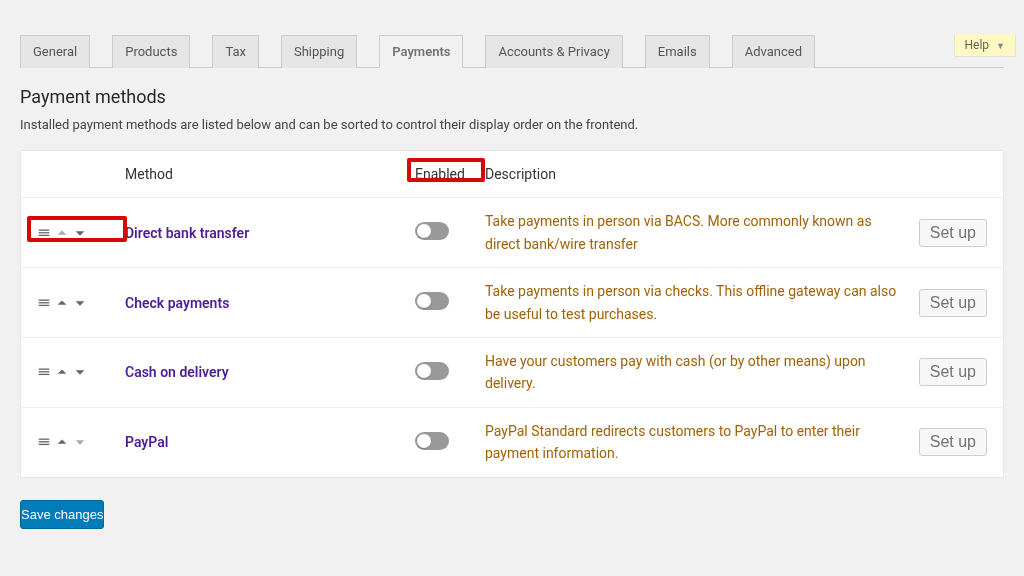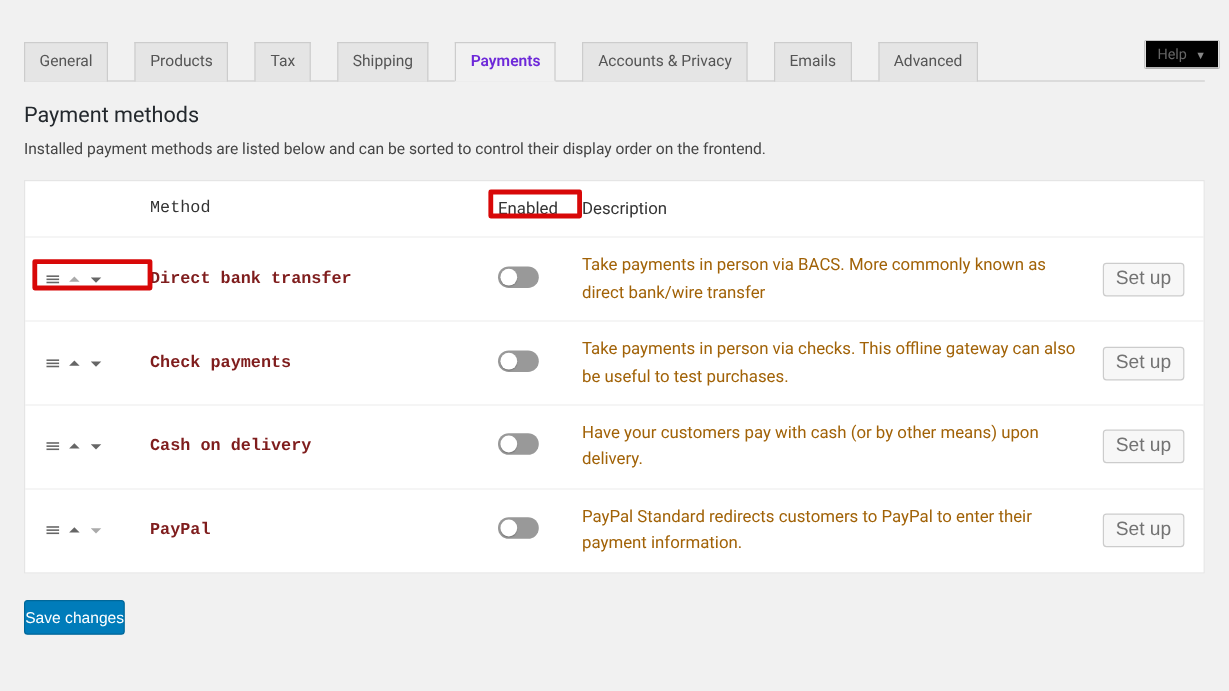--- a/index.html
+++ b/index.html
@@ -13,21 +13,21 @@
     overflow: hidden;
   }
   .page {
     position: relative;
     padding: 0 20px 20px 20px;
   }
   .help-tab {
     position: absolute;
     top: 0;
     right: 8px;
-    background: #000000;
+    background: #fef9c3;
     border: 1px solid #e1e1e1;
     border-top: none;
     padding: 4px 10px;
     font-size: 12px;
     color: #666;
     cursor: pointer;
   }
   .help-tab .caret { font-size: 9px; margin-left: 4px; color: #888; }
 
   .tabs {
@@ -43,21 +43,21 @@
     padding: 8px 12px;
     font-size: 13px;
     color: #555;
     cursor: pointer;
     position: relative;
     top: 1px;
   }
   .tab.active {
     background: #f1f1f1;
     border-bottom: 1px solid #f1f1f1;
-    color: #6d28d9;
+    color: #737373;
     font-weight: 600;
   }
 
   .section-title {
     font-size: 18px;
     font-weight: 400;
     color: #23282d;
     margin: 18px 0 10px 0;
   }
   .section-desc {
@@ -77,27 +77,27 @@
     border-bottom: 1px solid #eee;
   }
   .row:last-child { border-bottom: none; }
   .header-row {
     color: #333;
     font-weight: 400;
   }
   .header-row .cell { font-size: 14px; color:#333; }
 
   .col-sort { width: 88px; flex-shrink: 0; display: flex; align-items: center; gap: 4px; }
-  .col-method { width: 290px; flex-shrink: 0; font-family: Liberation Mono, monospace; }
+  .col-method { width: 290px; flex-shrink: 0; }
   .col-enabled { width: 70px; flex-shrink: 0; text-align: left; }
   .col-desc { flex: 1; padding-right: 16px; font-size: 14px; color:#a16207; line-height:1.6; }
   .col-action { width: 70px; flex-shrink: 0; text-align: right; }
 
   .method-link {
-    color: #7f1d1d;
+    color: #4c1d95;
     font-weight: 600;
     font-size: 14px;
     text-decoration: none;
     cursor: pointer;
   }
 
   .sort-icon {
     width: 14px;
     height: 14px;
     color: #aaa;

